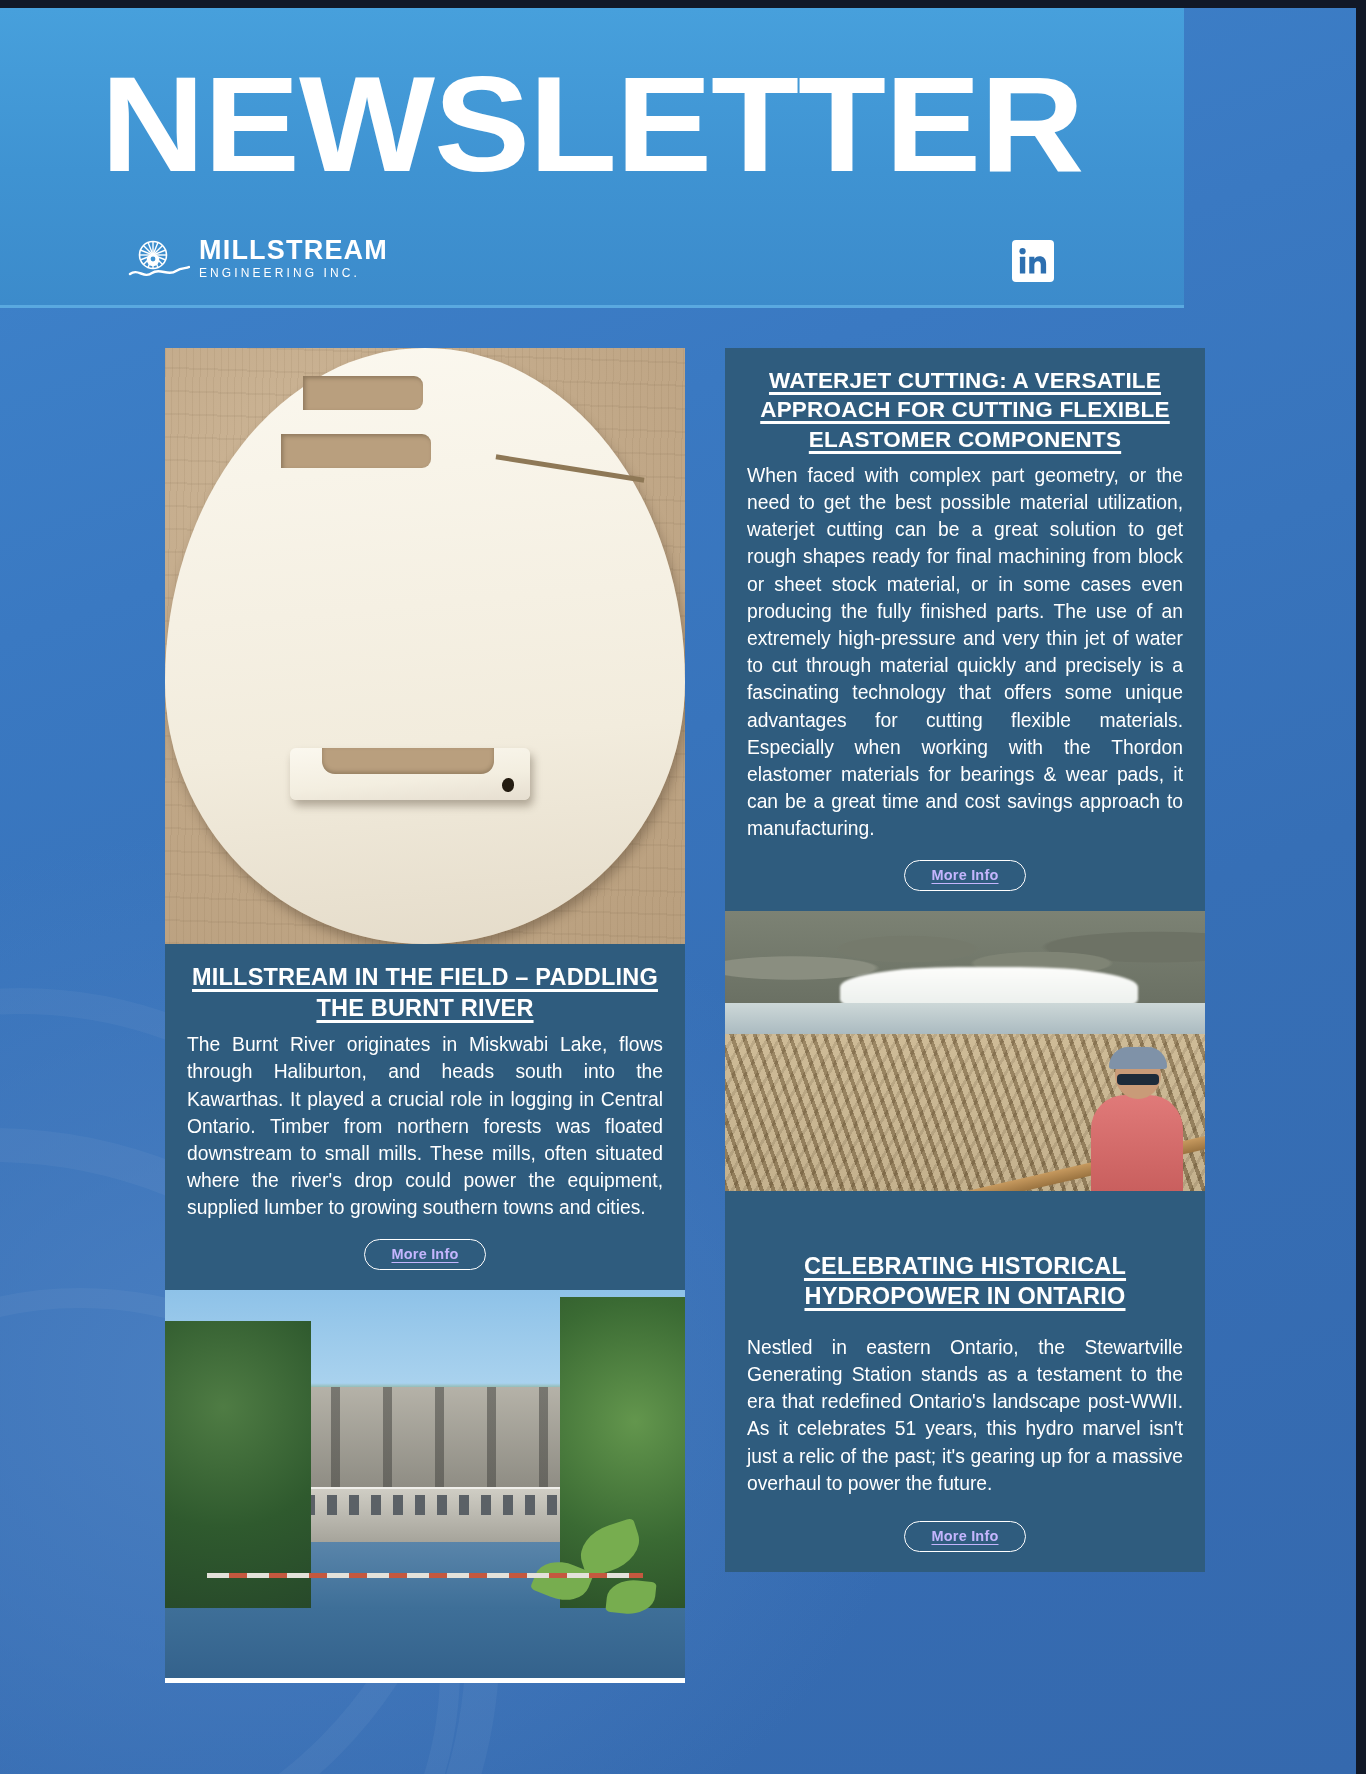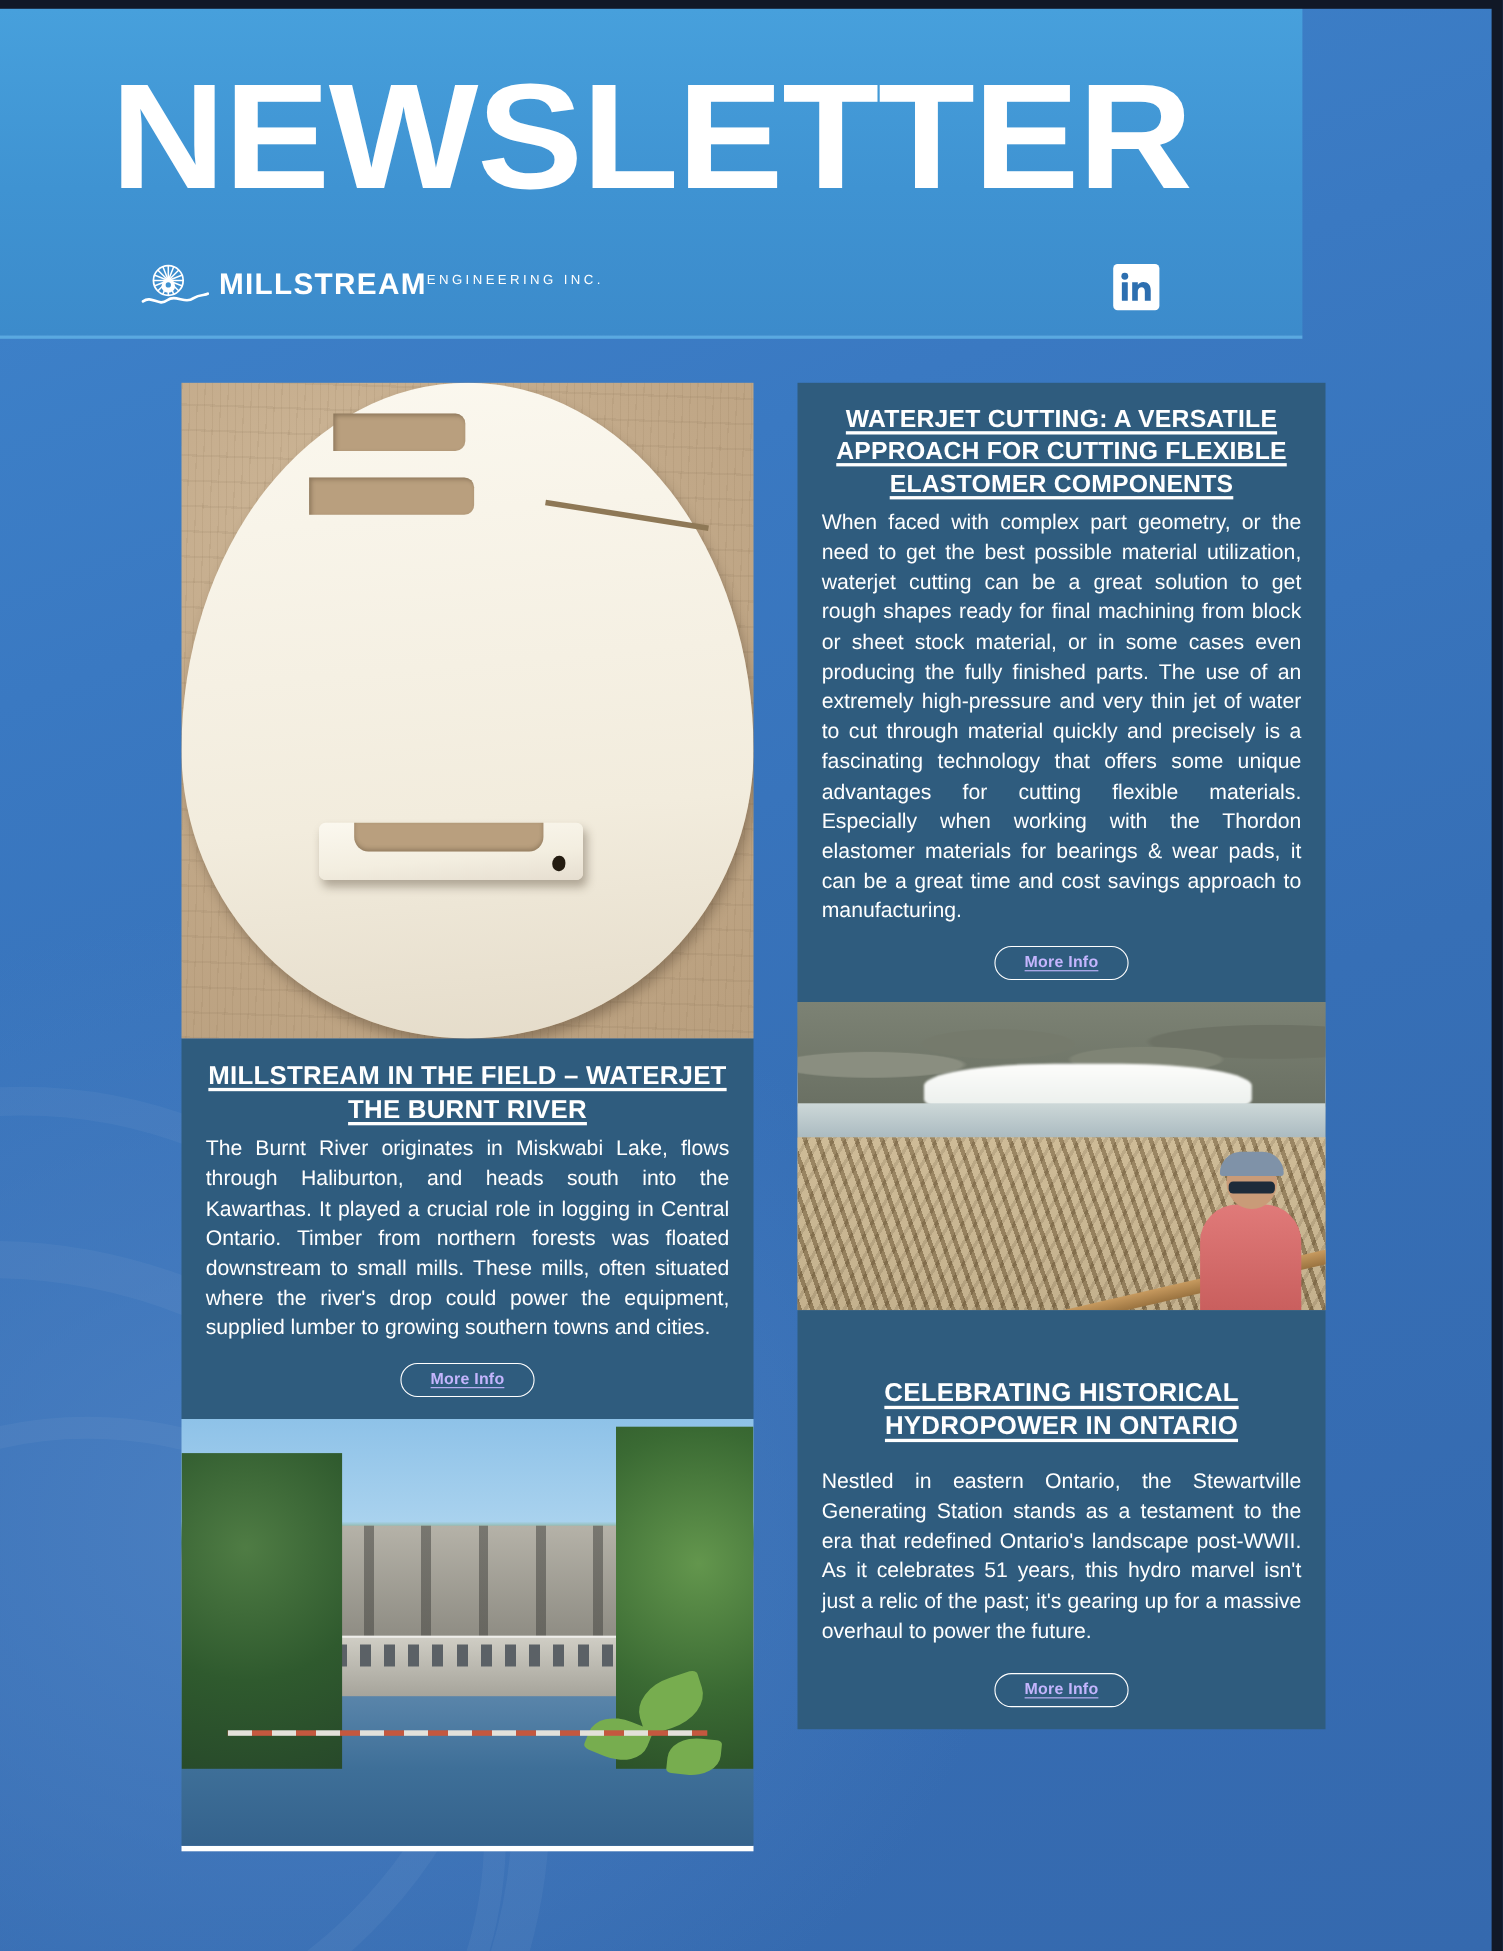--- a/index.html
+++ b/index.html
@@ -69,21 +69,21 @@
   
   #logo-block {
     position: absolute;
     left: 128px;
     top: 228px;
     display: flex;
     align-items: center;
     gap: 9px;
   }
   #logo-mark { width: 62px; height: 44px; display: block; }
-  #logo-words { display: flex; flex-direction: row; line-height: 1; }
+  #logo-words { display: flex; flex-direction: column; line-height: 1; }
   #logo-name {
     color: #ffffff;
     font-size: 27px;
     font-weight: 700;
     letter-spacing: 1.2px;
   }
   #logo-sub {
     color: #ffffff;
     font-size: 12px;
     font-weight: 400;
@@ -327,21 +327,21 @@
             <div class="slit"></div>
           </div>
           <div class="part" id="part-bottom">
             <div class="b-cut"></div>
             <div class="b-dot"></div>
           </div>
         </div>
 
         <div class="card">
           <div class="card-body">
-            <div class="article-heading">MILLSTREAM IN THE FIELD – WATERJET THE BURNT RIVER</div>
+            <div class="article-heading">MILLSTREAM IN THE FIELD – PADDLING THE BURNT RIVER</div>
             <div class="article-text">The Burnt River originates in Miskwabi Lake, flows through Haliburton, and heads south into the Kawarthas. It played a crucial role in logging in Central Ontario. Timber from northern forests was floated downstream to small mills. These mills, often situated where the river's drop could power the equipment, supplied lumber to growing southern towns and cities.</div>
             <div class="btn-row">
               <span class="more-info-btn">More Info</span>
             </div>
           </div>
         </div>
 
         <div class="photo" id="photo-dam">
           <div class="dam-wall"></div>
           <div class="dam-piers"></div>

